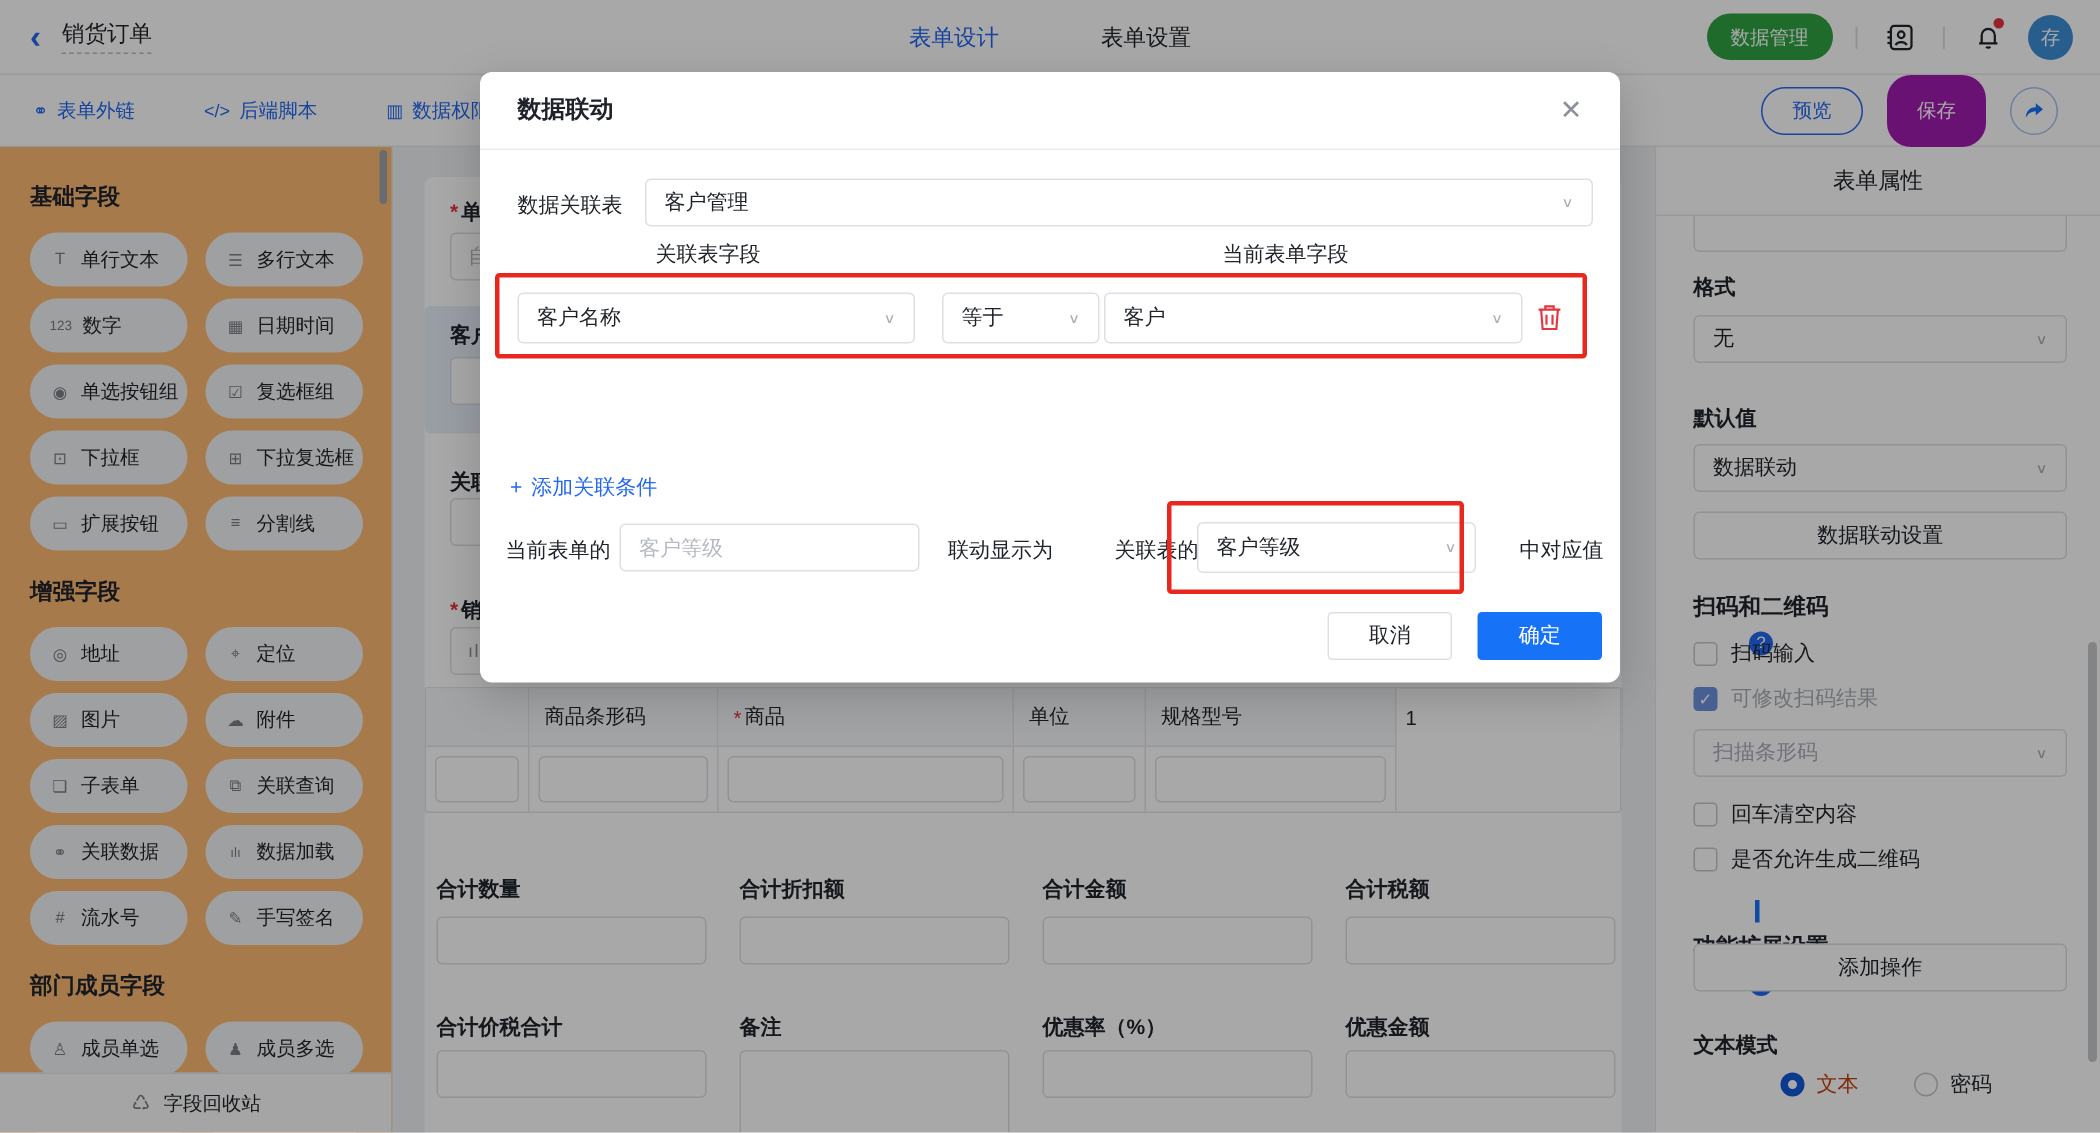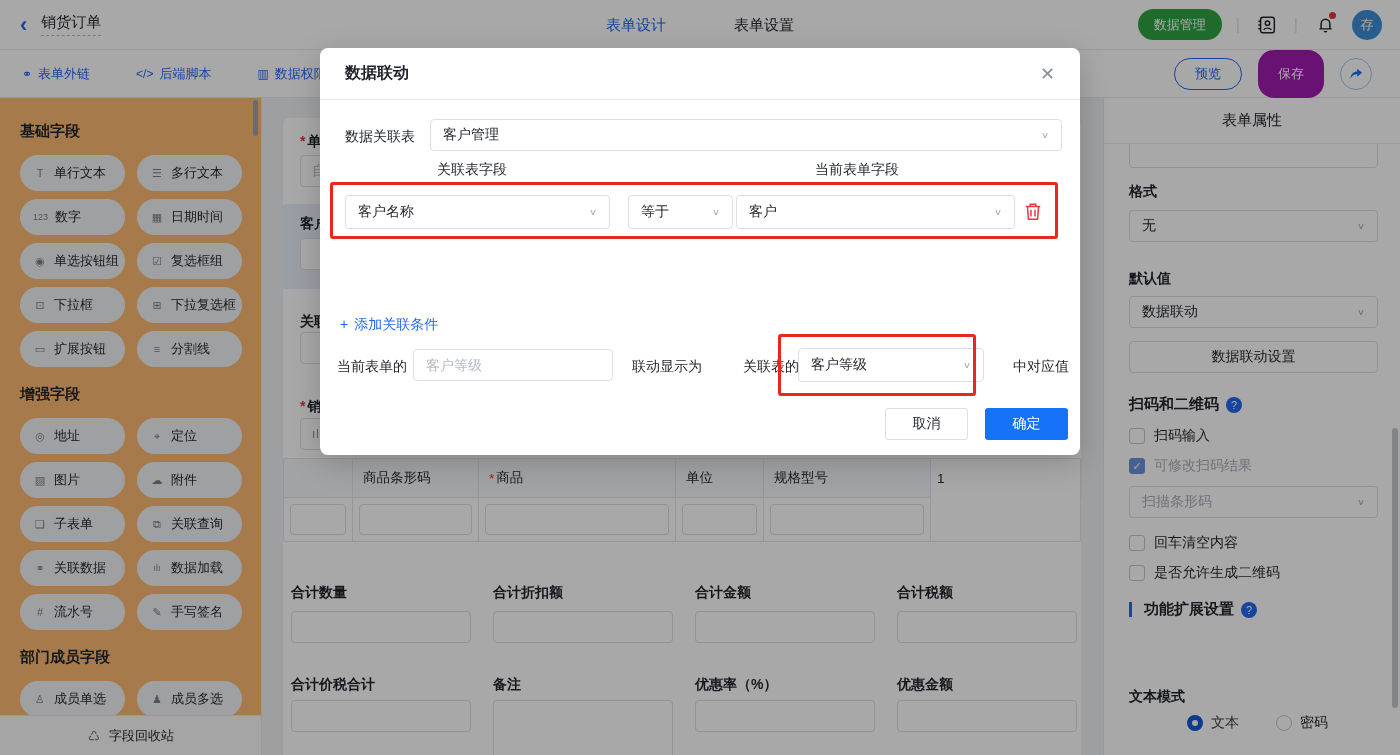--- a/index.html
+++ b/index.html
@@ -76,33 +76,33 @@
   .rp-tab { flex:1; display:flex; align-items:center; justify-content:center; font-size:15px; cursor:pointer; position:relative;}
   .rp-tab.active { color:#2468f2; }
   .rp-tab.active::after { content:""; position:absolute; left:50%; transform:translateX(-50%);
     bottom:-1px; width:88px; height:3px; background:#1672f6; }
   .rp-label { position:absolute; left:25px; font-size:14px; font-weight:700; }
   .sel { position:absolute; height:32px; border:1px solid #dcdfe6; border-radius:4px; background:#fff;
     display:flex; align-items:center; justify-content:space-between; padding:0 12px; font-size:14px; cursor:pointer;}
   .chev { color:#a9aeb8; font-size:11px; transform:scaleY(.8); }
   .rp-btn { position:absolute; left:25px; width:249px; height:32px; border:1px solid #dcdfe6; border-radius:4px;
     background:#fff; display:flex; align-items:center; justify-content:center; font-size:14px; cursor:pointer;}
-  .rp-sec { position:absolute; left:25px; font-size:15px; font-weight:700; display:flex; align-items:center; gap:7px;}
+  .rp-sec { position:absolute; left:25px; font-size:15px; font-weight:700; display:flex; align-items:center; gap:7px;flex-direction:column;}
   .qmark { width:16px; height:16px; border-radius:50%; background:#2468f2; color:#fff; font-size:11px; font-weight:400;
     display:inline-flex; align-items:center; justify-content:center;}
   .blue-bar { width:3px; height:15px; background:#1672f6; display:inline-block; margin-right:5px;}
   .cbrow { position:absolute; left:25px; display:flex; align-items:center; gap:9px; font-size:14px; cursor:pointer;}
   .cb { width:16px; height:16px; border:1px solid #c3c7cf; border-radius:3px; background:#fff;
     display:flex; align-items:center; justify-content:center;}
   .cb.checked { background:#6c92dd; border-color:#6c92dd; color:#fff; font-size:11px;}
   .cbrow.disabled { color:#a9aeb8; }
   .rdrow { position:absolute; display:flex; align-items:center; gap:8px; font-size:14px; cursor:pointer;}
   .rd { width:16px; height:16px; border:1px solid #c3c7cf; border-radius:50%; background:#fff;}
   .rd.on { border:5px solid #1159d8; }
-  .rdrow.on { color:#404040; }
+  .rdrow.on { color:#c2410c; }
   .rp-thumb { position:absolute; right:2px; top:330px; width:6px; height:280px; background:#c6c8cc; border-radius:3px;}
   
   .dim { position:absolute; inset:0; background:rgba(0,0,0,0.34); z-index:50; }
   .modal { position:absolute; left:320px; top:48px; width:760px; height:407px; background:#fff;
     border-radius:8px; z-index:60; box-shadow:0 8px 30px rgba(0,0,0,.18);}
   .m-head { height:52px; border-bottom:1px solid #ececee; display:flex; align-items:center; padding:0 25px;}
   .m-title { font-size:16px; font-weight:700; }
   .m-close { margin-left:auto; color:#8a8f99; font-size:18px; cursor:pointer; }
   .m-label { position:absolute; font-size:14px; white-space:nowrap;}
   .m-sel { position:absolute; height:34px; border:1px solid #dcdfe6; border-radius:4px; background:#fff;
@@ -401,20 +401,21 @@
   </div>
   <div class="cbrow" style="top:466px;">
     <span class="cb"></span>
     <span>是否允许生成二维码</span>
   </div>
   <div class="rp-sec" style="top:502px;">
     <span class="blue-bar"></span>
     <span>功能扩展设置</span>
     <span class="qmark">?</span>
   </div>
+  <div class="rp-btn" style="top:531px;">添加操作</div>
   <div class="rp-label" style="top:590px;">文本模式</div>
   <div class="rdrow on" style="left:83px; top:616px;">
     <span class="rd on"></span>
     <span>文本</span>
   </div>
   <div class="rdrow" style="left:172px; top:616px;">
     <span class="rd"></span>
     <span>密码</span>
   </div>
   <div class="rp-thumb"></div>

